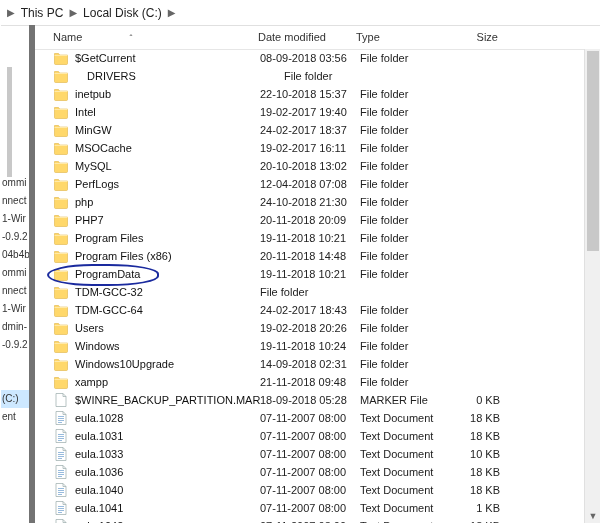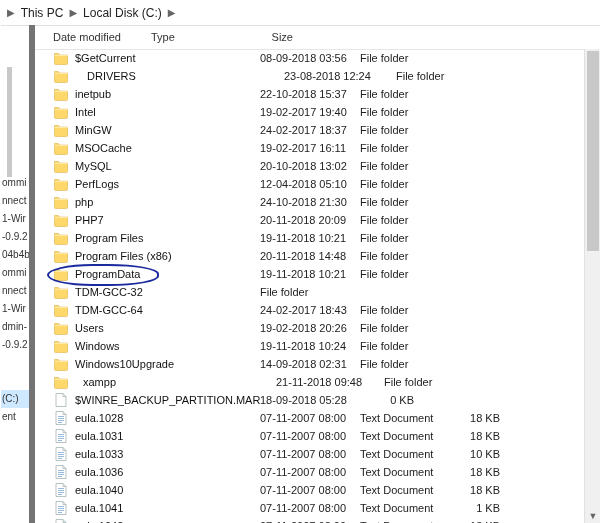--- a/index.html
+++ b/index.html
@@ -68,20 +68,24 @@
           <div class="np-item">-0.9.2</div>
           <div class="np-item"></div>
           <div class="np-item"></div>
           <div class="np-item sel">(C:)</div>
           <div class="np-item">ent</div>
         </div>
     </div>
 
     <div class="listarea">
       <div class="headers">
+        <div class="col-name">
+          <span>Name</span>
+          <span class="sort-arrow">ˆ</span>
+        </div>
         <div class="col-date">Date modified</div>
         <div class="col-type">Type</div>
         <div class="col-size" style="text-align:right">Size</div>
       </div>
       <div class="rows" id="rows">
           <div class="row" style="position: relative;">
             <span class="ic folder"><svg viewBox="0 0 16 16">
                 <path fill="#ffd86b" stroke="#d9a832" stroke-width="0.5" d="M1.5 3.5h4l1.2 1.5h7.8v8.5a1 1 0 0 1-1 1H2.5a1 1 0 0 1-1-1z"></path>
                 <path fill="#ffe9a8" d="M1.5 5h13v1H1.5z"></path>
               </svg></span>
@@ -89,21 +93,20 @@
             <span class="c-date">08-09-2018 03:56</span>
             <span class="c-type">File folder</span>
             <span class="c-size"></span>
           </div>
           <div class="row" style="position: relative; gap: 12px;">
             <span class="ic folder"><svg viewBox="0 0 16 16">
                 <path fill="#ffd86b" stroke="#d9a832" stroke-width="0.5" d="M1.5 3.5h4l1.2 1.5h7.8v8.5a1 1 0 0 1-1 1H2.5a1 1 0 0 1-1-1z"></path>
                 <path fill="#ffe9a8" d="M1.5 5h13v1H1.5z"></path>
               </svg></span>
             <span class="c-name">DRIVERS</span>
-            <span class="c-date">23-08-2018 12:24</span>
             <span class="c-type">File folder</span>
             <span class="c-size"></span>
           </div>
           <div class="row" style="position: relative;">
             <span class="ic folder"><svg viewBox="0 0 16 16">
                 <path fill="#ffd86b" stroke="#d9a832" stroke-width="0.5" d="M1.5 3.5h4l1.2 1.5h7.8v8.5a1 1 0 0 1-1 1H2.5a1 1 0 0 1-1-1z"></path>
                 <path fill="#ffe9a8" d="M1.5 5h13v1H1.5z"></path>
               </svg></span>
             <span class="c-name">inetpub</span>
             <span class="c-date">22-10-2018 15:37</span>
@@ -149,21 +152,21 @@
             <span class="c-date">20-10-2018 13:02</span>
             <span class="c-type">File folder</span>
             <span class="c-size"></span>
           </div>
           <div class="row" style="position: relative;">
             <span class="ic folder"><svg viewBox="0 0 16 16">
                 <path fill="#ffd86b" stroke="#d9a832" stroke-width="0.5" d="M1.5 3.5h4l1.2 1.5h7.8v8.5a1 1 0 0 1-1 1H2.5a1 1 0 0 1-1-1z"></path>
                 <path fill="#ffe9a8" d="M1.5 5h13v1H1.5z"></path>
               </svg></span>
             <span class="c-name">PerfLogs</span>
-            <span class="c-date">12-04-2018 05:10</span>
+            <span class="c-date">12-04-2018 07:08</span>
             <span class="c-type">File folder</span>
             <span class="c-size"></span>
           </div>
           <div class="row" style="position: relative;">
             <span class="ic folder"><svg viewBox="0 0 16 16">
                 <path fill="#ffd86b" stroke="#d9a832" stroke-width="0.5" d="M1.5 3.5h4l1.2 1.5h7.8v8.5a1 1 0 0 1-1 1H2.5a1 1 0 0 1-1-1z"></path>
                 <path fill="#ffe9a8" d="M1.5 5h13v1H1.5z"></path>
               </svg></span>
             <span class="c-name">php</span>
             <span class="c-date">24-10-2018 21:30</span>
@@ -253,37 +256,38 @@
           <div class="row" style="position: relative;">
             <span class="ic folder"><svg viewBox="0 0 16 16">
                 <path fill="#ffd86b" stroke="#d9a832" stroke-width="0.5" d="M1.5 3.5h4l1.2 1.5h7.8v8.5a1 1 0 0 1-1 1H2.5a1 1 0 0 1-1-1z"></path>
                 <path fill="#ffe9a8" d="M1.5 5h13v1H1.5z"></path>
               </svg></span>
             <span class="c-name">Windows10Upgrade</span>
             <span class="c-date">14-09-2018 02:31</span>
             <span class="c-type">File folder</span>
             <span class="c-size"></span>
           </div>
-          <div class="row" style="position: relative; gap: 8px;">
+          <div class="row" style="position: relative;">
             <span class="ic folder"><svg viewBox="0 0 16 16">
                 <path fill="#ffd86b" stroke="#d9a832" stroke-width="0.5" d="M1.5 3.5h4l1.2 1.5h7.8v8.5a1 1 0 0 1-1 1H2.5a1 1 0 0 1-1-1z"></path>
                 <path fill="#ffe9a8" d="M1.5 5h13v1H1.5z"></path>
               </svg></span>
             <span class="c-name">xampp</span>
             <span class="c-date">21-11-2018 09:48</span>
             <span class="c-type">File folder</span>
             <span class="c-size"></span>
           </div>
           <div class="row" style="position: relative;">
             <span class="ic marker"><svg viewBox="0 0 16 16">
                 <path fill="#fff" stroke="#9aa" stroke-width="0.7" d="M3 1.5h7l3 3v10H3z"></path>
                 <path fill="none" stroke="#9aa" stroke-width="0.7" d="M10 1.5v3h3"></path>
               </svg></span>
             <span class="c-name">$WINRE_BACKUP_PARTITION.MARKER</span>
             <span class="c-date">18-09-2018 05:28</span>
+            <span class="c-type">MARKER File</span>
             <span class="c-size">0 KB</span>
           </div>
           <div class="row" style="position: relative;">
             <span class="ic file"><svg viewBox="0 0 16 16">
                 <path fill="#fff" stroke="#9aa" stroke-width="0.7" d="M3 1.5h7l3 3v10H3z"></path>
                 <path fill="none" stroke="#9aa" stroke-width="0.7" d="M10 1.5v3h3"></path>
                 <path stroke="#8cb3d9" stroke-width="0.9" d="M5 6.5h6M5 8.5h6M5 10.5h6M5 12.5h4"></path>
               </svg></span>
             <span class="c-name">eula.1028</span>
             <span class="c-date">07-11-2007 08:00</span>

